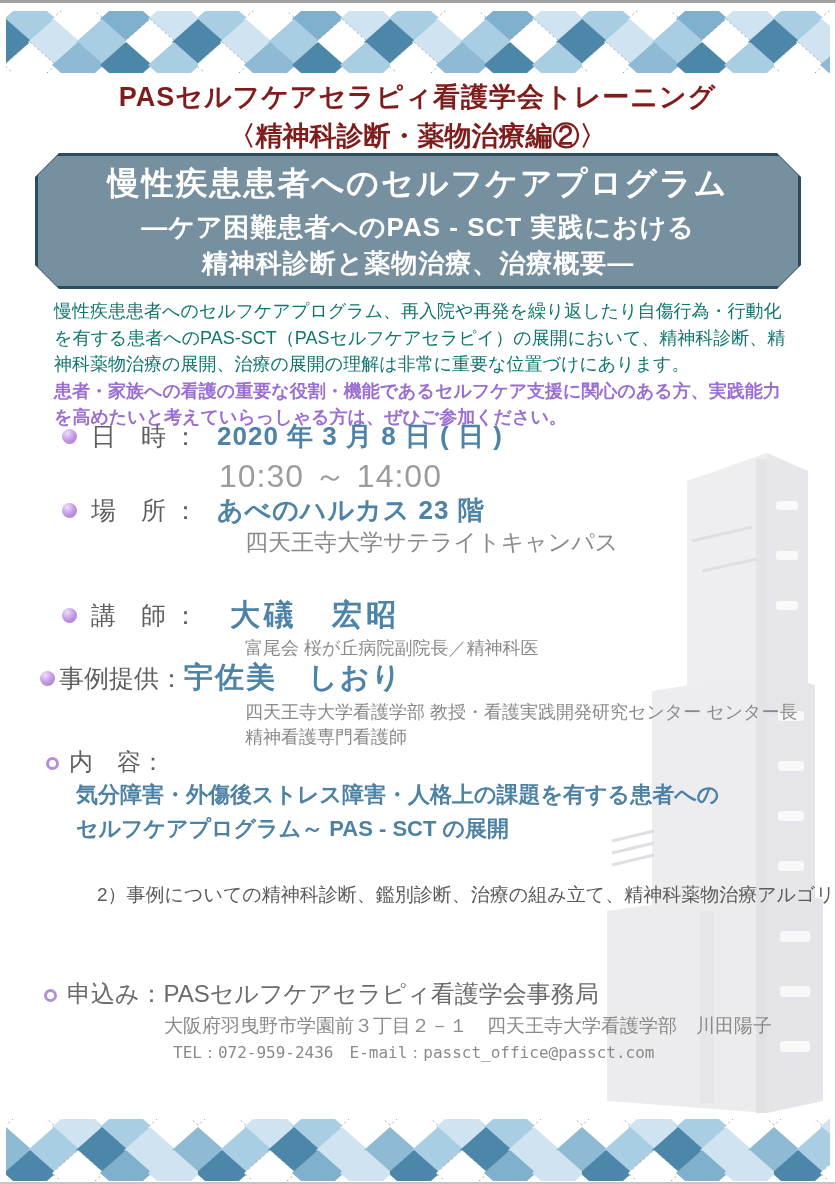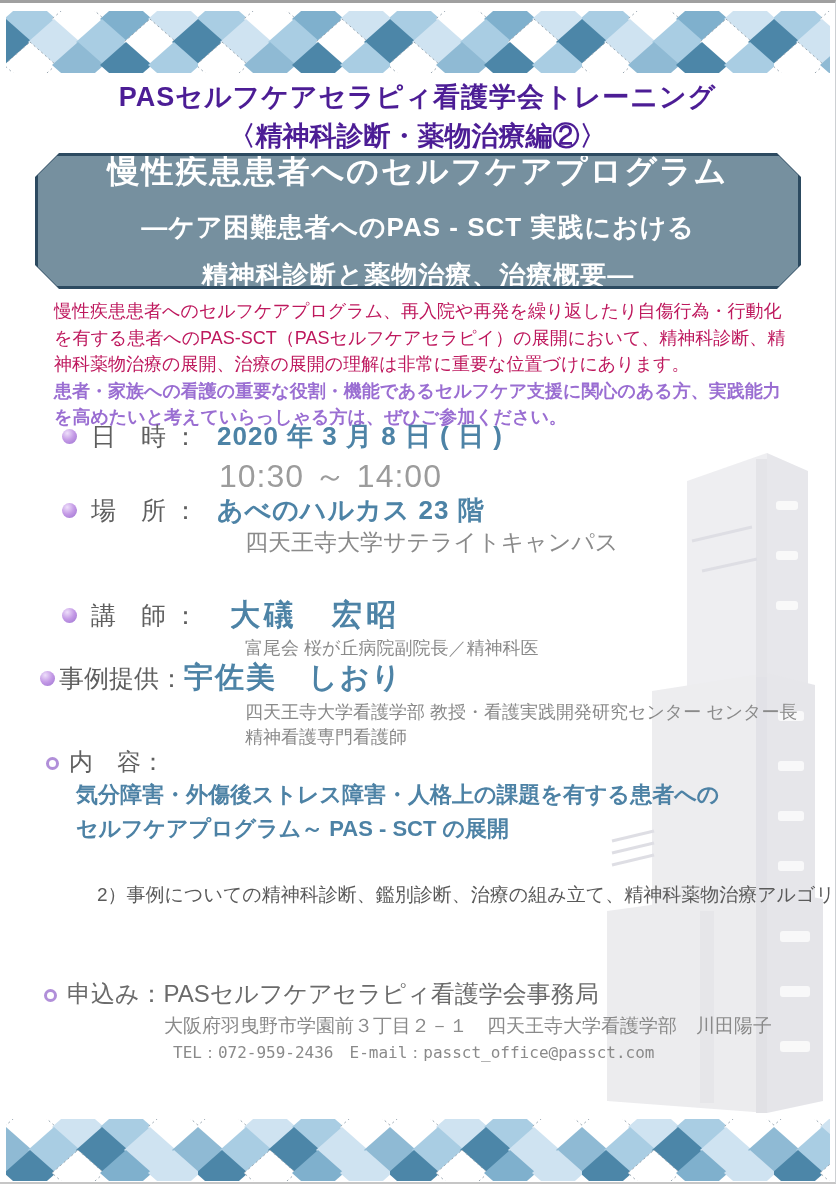--- a/index.html
+++ b/index.html
@@ -9,37 +9,37 @@
     background:#ffffff; overflow:hidden;
     border-top:3px solid #a0a0a0; border-right:1px solid #cdd0d3; border-bottom:2px solid #c6c6c6;
     font-family:"Liberation Sans", sans-serif;
   }
   .argyle { position:absolute; left:6px; right:6px; }
   .argyle.top { top:8px; height:62px; }
   .argyle.bottom { top:1116px; height:62px; }
 
   .building { position:absolute; left:552px; top:438px; width:280px; height:680px; z-index:0; opacity:.85; pointer-events:none; }
 
-  .title-block { position:absolute; top:76px; left:0; right:0; text-align:center; color:#4c1d95; z-index:1; }
+  .title-block { position:absolute; top:76px; left:0; right:0; text-align:center; color:#7f1d1d; z-index:1; }
   .title-line1 { font-size:27px; font-weight:600; letter-spacing:1px; }
   .title-line2 { font-size:27px; font-weight:600; margin-top:3px; }
 
   .banner { position:absolute; top:150px; left:35px; width:766px; height:136px; z-index:1; }
   .banner-outer { position:absolute; inset:0; background:#2c4a60;
     clip-path:polygon(24px 0, calc(100% - 24px) 0, 100% 24px, 100% calc(100% - 24px), calc(100% - 24px) 100%, 24px 100%, 0 calc(100% - 24px), 0 24px); }
   .banner-mid { position:absolute; inset:3px; background:#a9c9df;
     clip-path:polygon(21px 0, calc(100% - 21px) 0, 100% 21px, 100% calc(100% - 21px), calc(100% - 21px) 100%, 21px 100%, 0 calc(100% - 21px), 0 21px); }
   .banner-inner { position:absolute; inset:3px; background:#76909f; color:#ffffff; text-align:center;
     display:flex; flex-direction:column; justify-content:center;
-    clip-path:polygon(19px 0, calc(100% - 19px) 0, 100% 19px, 100% calc(100% - 19px), calc(100% - 19px) 100%, 19px 100%, 0 calc(100% - 19px), 0 19px);gap:12px; }
+    clip-path:polygon(19px 0, calc(100% - 19px) 0, 100% 19px, 100% calc(100% - 19px), calc(100% - 19px) 100%, 19px 100%, 0 calc(100% - 19px), 0 19px); }
   .banner-l1 { font-size:32px; font-weight:700; letter-spacing:2px; margin-bottom:3px; }
   .banner-l2 { font-size:26px; font-weight:700; letter-spacing:1px; line-height:36px; }
 
   .intro { position:absolute; top:295px; left:54px; width:744px; font-size:18px; line-height:26.5px; z-index:1; }
-  .intro-black { color:#be185d; display:block; }
+  .intro-black { color:#0f766e; display:block; }
   .intro-purple { color:#9a6ed2; font-weight:700; display:block; }
 
   .row { position:absolute; white-space:nowrap; z-index:1; }
   .bullet-sphere { display:inline-block; width:15px; height:15px; border-radius:50%; vertical-align:middle; margin-right:14px;
     background:radial-gradient(circle at 35% 28%, #eedffa, #c49ae6 48%, #9f75d2 95%); }
   .bullet-ring { display:inline-block; width:13px; height:13px; border-radius:50%; vertical-align:middle; margin-right:10px;
     border:3px solid #b18fd9; background:#ffffff; }
   .dlabel { display:inline-block; min-width:126px; font-size:25px; color:#5f5f5f; vertical-align:middle; }
   .dlabel.narrow { min-width:0; }
   .dvalue { font-size:26px; font-weight:700; color:#4d83a6; vertical-align:middle; letter-spacing:1px; }

